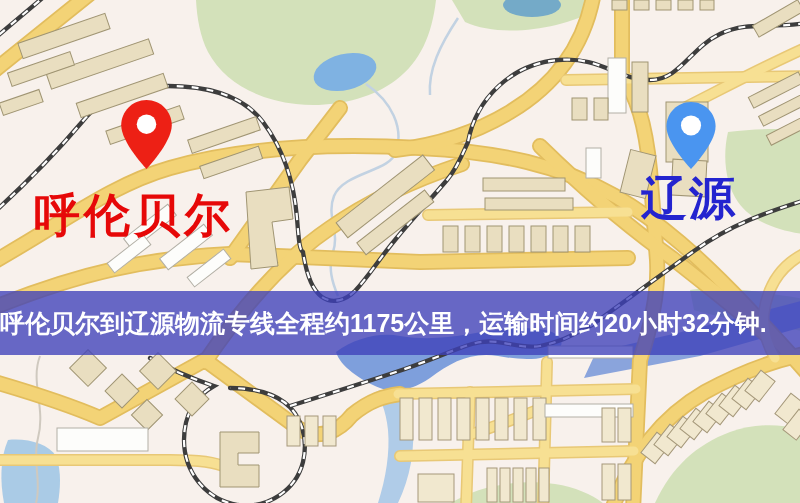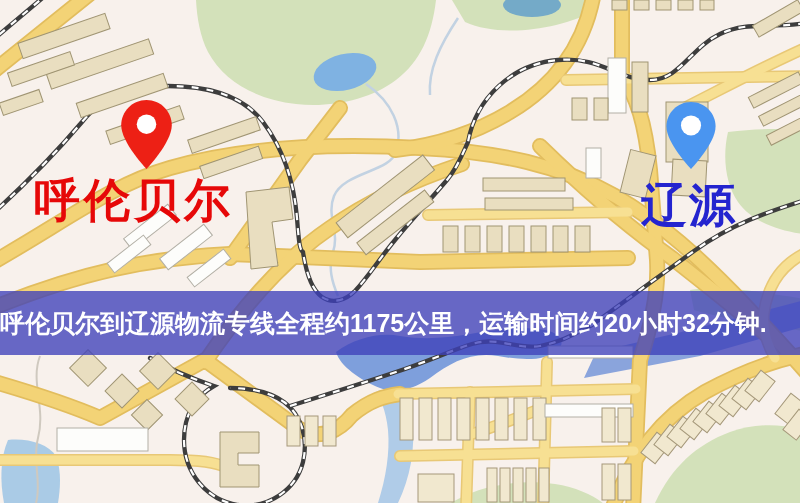--- a/index.html
+++ b/index.html
@@ -9,22 +9,22 @@
     background:#f8f1ec;
   }
   .map-svg{position:absolute;left:0;top:0;width:800px;height:503px;display:block;}
   .pin{position:absolute;}
   .pin-origin{left:121px;top:100px;width:51px;height:69px;}
   .pin-dest{left:666px;top:102px;width:50px;height:67px;}
   .map-label{
     position:absolute;font-weight:700;white-space:nowrap;
     line-height:1;
   }
-  .label-origin{left:34px;top:177px;font-size:46px;color:#e60808;letter-spacing:4px;}
-  .label-dest{left:641px;top:175px;font-size:46px;color:#2424cf;letter-spacing:2px;margin-top:7px;}
+  .label-origin{left:34px;top:192px;font-size:46px;color:#e60808;letter-spacing:4px;}
+  .label-dest{left:641px;top:175px;font-size:46px;color:#2424cf;letter-spacing:2px;}
   .banner{
     position:absolute;left:0;top:291px;width:800px;height:64px;
     background:rgba(62,64,186,0.78);
     display:flex;align-items:center;justify-content:flex-start;
   }
   .banner span{
     color:#ffffff;font-size:25px;font-weight:700;white-space:nowrap;
     letter-spacing:0px;
   }
 </style>

